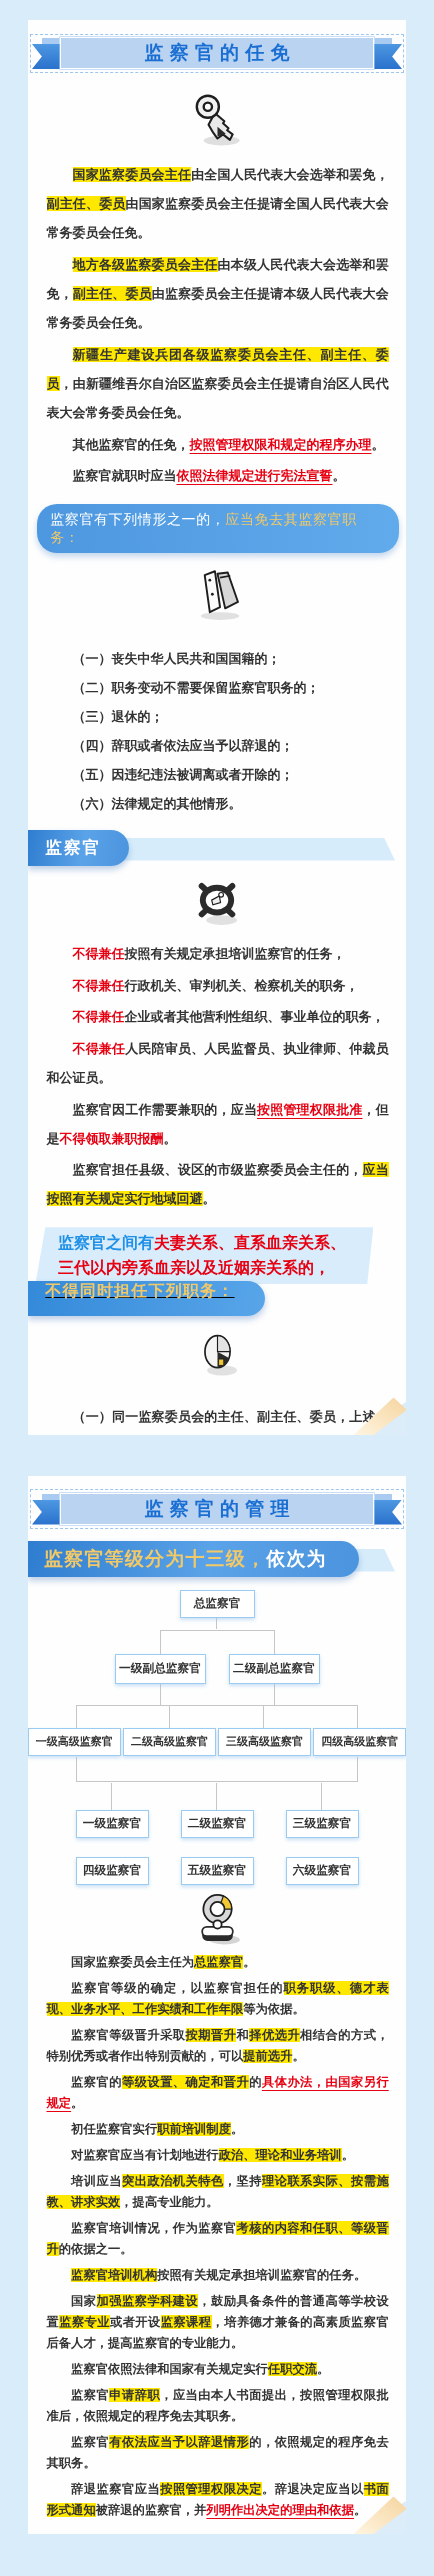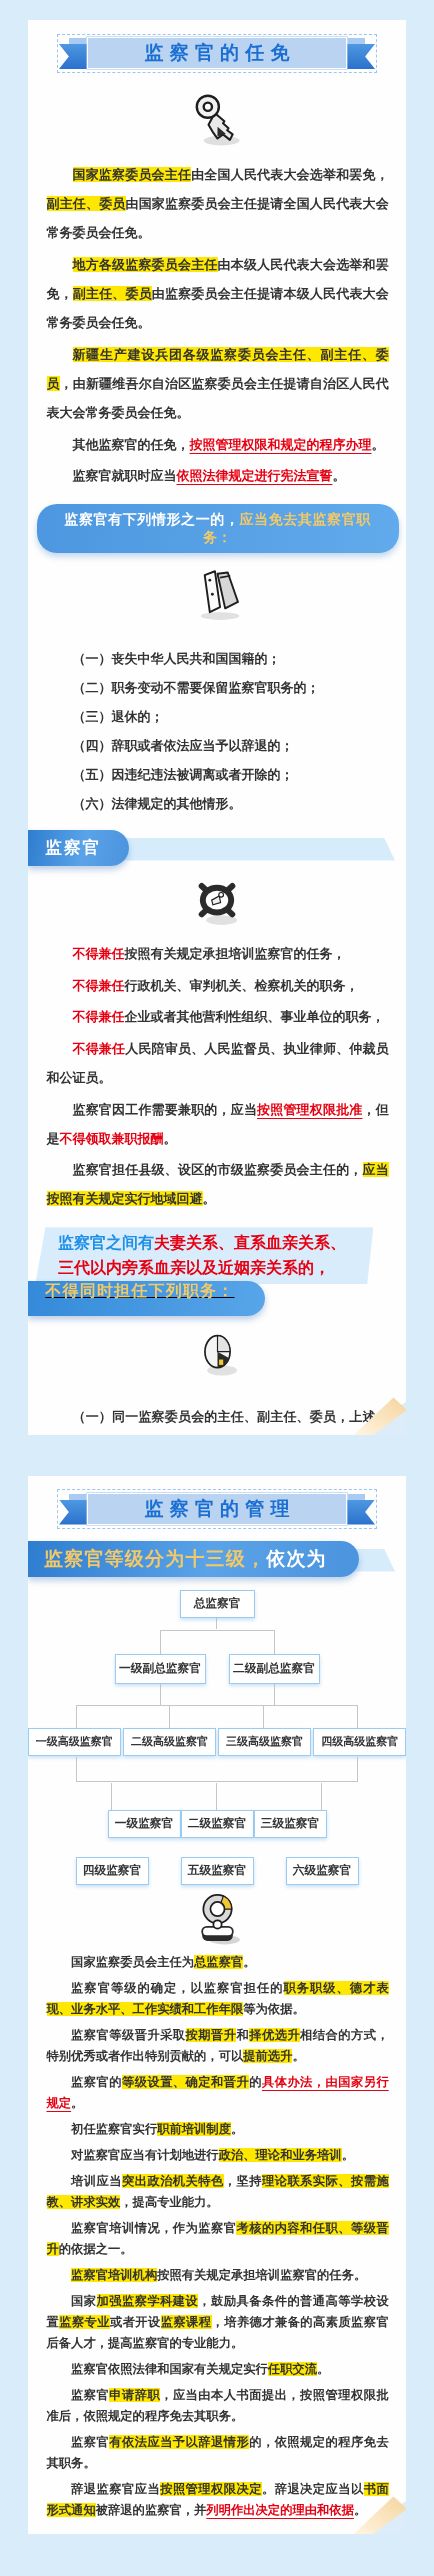--- a/index.html
+++ b/index.html
@@ -6,21 +6,21 @@
   body{
     width:434px;height:2576px;position:relative;overflow:hidden;
     background:#d9ecfa;
     font-family:"DejaVu Sans","Liberation Sans",sans-serif;
   }
   .card{position:absolute;left:28px;width:378px;background:#fefefe;overflow:hidden;}
   #card1{top:20.4px;height:1415px;}
   #card2{top:1476px;height:1058px;}
 
   
-  .ribbon{position:relative;width:316px;margin:15px auto 0;height:36px;}
+  .ribbon{position:relative;width:370px;margin:15px auto 0;height:36px;}
   .ribbon::after{content:"";position:absolute;inset:-1.9px;border:0.6px dashed #9cc6ef;}
   .rb-sq{position:absolute;top:3.1px;width:17.3px;height:17.3px;background:#a9cbf1;}
   .rb-sq.l{left:10px}.rb-sq.r{right:10px}
   .rb-tail{position:absolute;top:8.6px;width:38px;height:25px;
     background:linear-gradient(180deg,#4e97e2 0%,#2a72cc 100%);}
   .rb-tail.l{left:0;clip-path:polygon(0 0,100% 0,100% 100%,0 100%,26% 50%);}
   .rb-tail.r{right:0;clip-path:polygon(0 0,100% 0,74% 50%,100% 100%,0 100%);}
   .rb-band{position:absolute;left:28px;right:28px;top:1.9px;height:30px;
     background:#b9d3f1;border:1.2px solid #ffffff;box-shadow:0 0 0 0.6px #a8c9ee;
     display:flex;align-items:center;justify-content:center;
@@ -35,22 +35,22 @@
   .plist{margin-top:19px;}
   .plist .para{margin-bottom:0;}
   .hl{background:#ffe800;}
   .red{color:#e60012;}
   .redu{color:#e60012;text-decoration:underline;text-underline-offset:3.7px;text-decoration-thickness:1.2px;}
   .blue{color:#1e90e8;}
   .w{color:#ffffff;}
   .g{color:#f3c967;}
 
   .pill{margin:13.6px 7.4px 0 8.6px;background:linear-gradient(93deg,#4d97e0,#61aaeb);
-    border-radius:20px;padding:6.8px 13.6px;font-size:14px;font-weight:bold;
-    letter-spacing:0.6px;box-shadow:0 3.7px 6.2px rgba(40,110,190,.28);text-align:center;}
+    border-radius:20px;padding:6.8px 13.6px;font-size:14px;font-weight:normal;
+    letter-spacing:0.6px;box-shadow:0 3.7px 6.2px rgba(40,110,190,.28);}
 
   .tagrow{position:relative;height:37px;margin-top:11px;}
   .tag-strip{position:absolute;left:10px;top:8px;height:23px;width:357px;background:#d6ecfb;
     clip-path:polygon(0 0,calc(100% - 11px) 0,100% 100%,0 100%);}
   .tag{position:absolute;left:0;top:0;height:36px;border-radius:0 18px 18px 0;
     background:linear-gradient(100deg,#2f7dd0 0%,#5aa3e8 55%,#4b94de 100%);
     color:#fff;font-weight:bold;font-size:16.7px;letter-spacing:1.9px;
     display:flex;align-items:center;padding:0 28px 0 17.3px;
     box-shadow:0 3.7px 6.2px rgba(40,100,180,.3);}
   .tag.widepill{font-size:19px;letter-spacing:1.2px;padding:0 32px 0 16px;}
@@ -67,21 +67,21 @@
 
   
   .chart{position:relative;width:378px;height:295px;margin-top:12.3px;}
   .crow{position:absolute;left:0;width:100%;display:flex;justify-content:center;}
   .obox{background:#fff;border:0.6px solid #9ccbf2;box-shadow:0 1.9px 3.7px rgba(140,190,235,.45);
     display:flex;align-items:center;justify-content:center;
     font-size:11.7px;font-weight:bold;color:#333;box-sizing:border-box;}
   .cr1{top:0}.cr1 .obox{width:75px;height:28px;}
   .cr2{top:64px;gap:23px}.cr2 .obox{width:91px;height:30px;}
   .cr3{top:138px;gap:2.5px}.cr3 .obox{width:102px;height:28px;font-size:11px;}
-  .cr4{top:220px;}.cr4 .obox{width:73px;height:28px;}
+  .cr4{top:220px;gap:32px}.cr4 .obox{width:73px;height:28px;}
   .cr5{top:267px;gap:32px}.cr5 .obox{width:73px;height:28px;}
   .cline{position:absolute;background:#c6c6c6;}
 
   .fold{position:absolute;right:-0.6px;bottom:-0.6px;width:59px;height:40px;}
 </style>
 </head>
 <body>
 
 <div class="card" id="card1">
 

